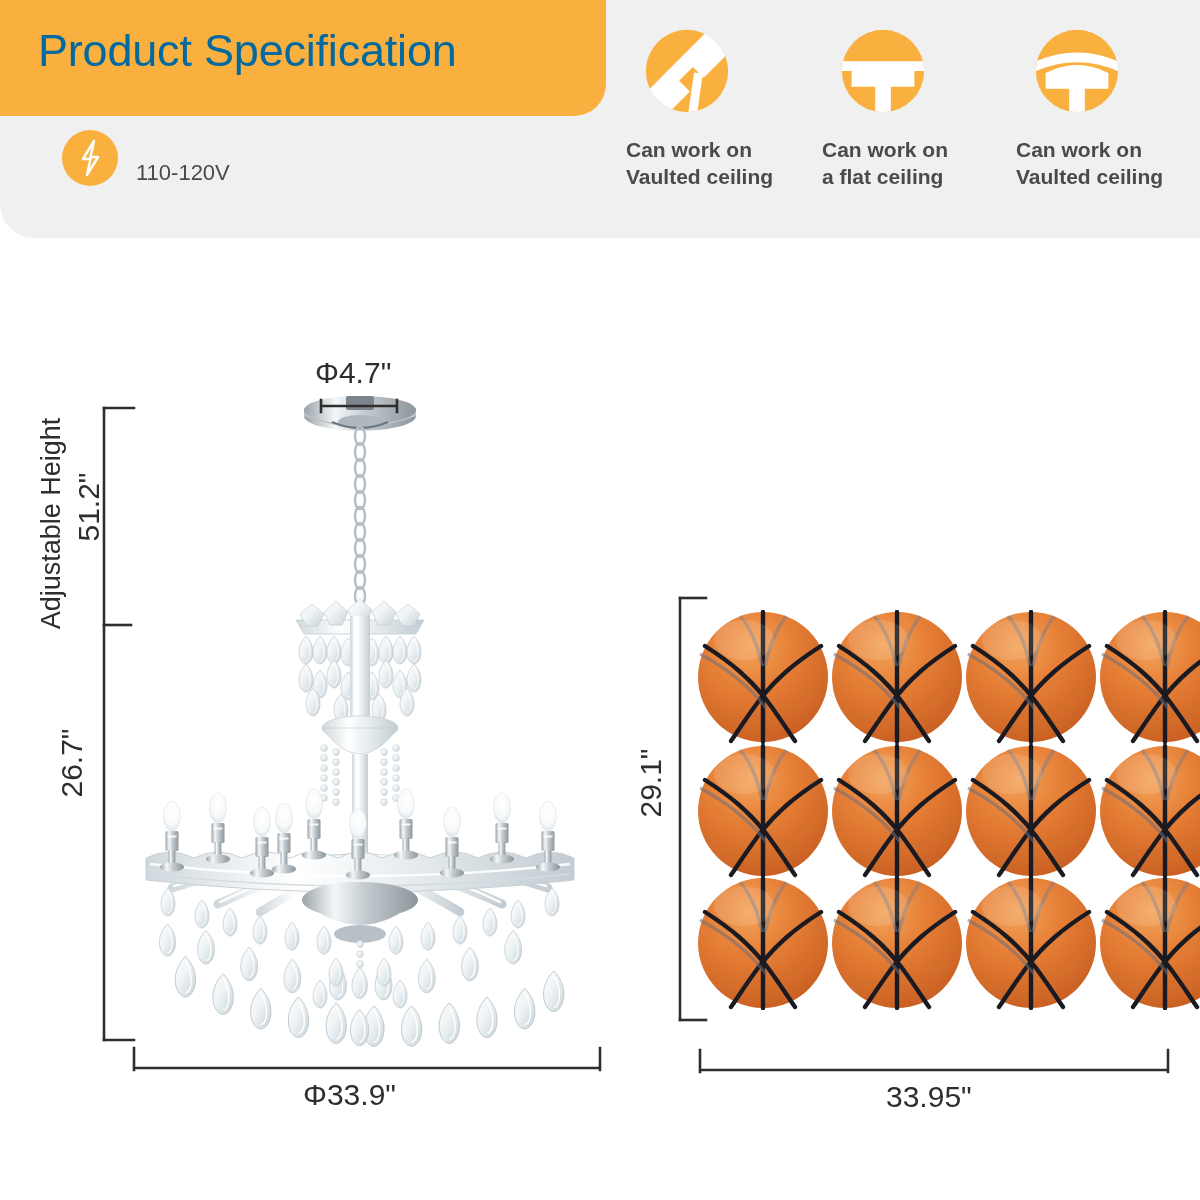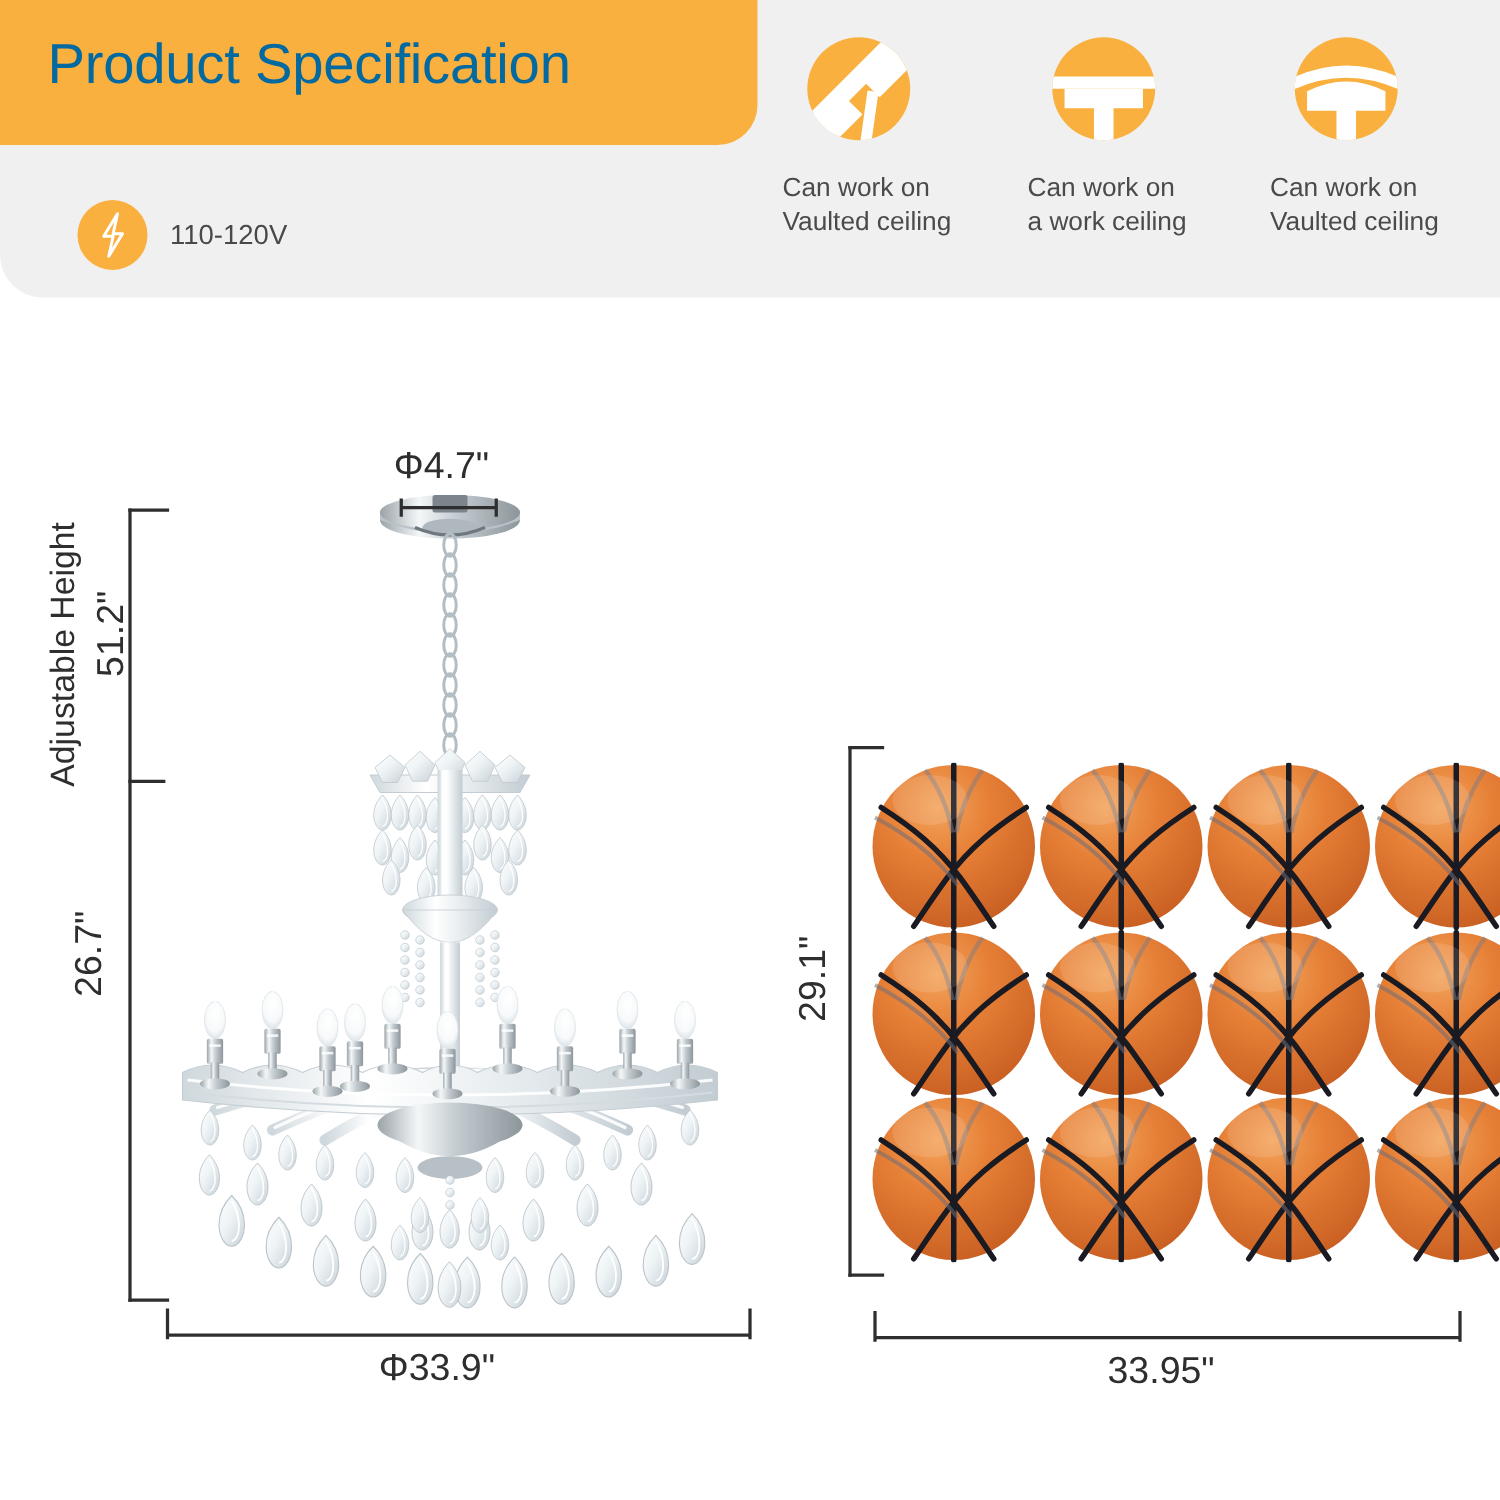--- a/index.html
+++ b/index.html
@@ -23,40 +23,40 @@
     border-bottom-right-radius: 32px;
   }
   .title-text {
     position: absolute; left: 38px; top: 25px;
     font-size: 45px; color: #0369a1; letter-spacing: -0.2px;
     white-space: nowrap;
   }
 
   
   .spec-chip { position: absolute; display: flex; align-items: center; }
-  .chip-voltage { left: 62px; top: 160px; }
+  .chip-voltage { left: 62px; top: 130px; align-items: flex-end; }
   .chip-base    { left: 330px; top: 142px; }
   .chip-circle {
     width: 56px; height: 56px; border-radius: 50%;
     background: #f9b03e; flex: 0 0 auto;
     display: flex; align-items: center; justify-content: center;
   }
   .chip-label {
     margin-left: 18px; font-size: 22px; color: #494949; white-space: nowrap;
   }
 
   
   .ceiling-card { position: absolute; width: 200px; }
   .cc-1 { left: 624px; top: 22px; }
   .cc-2 { left: 820px; top: 22px; }
   .cc-3 { left: 1014px; top: 22px; }
   .cc-icon { width: 98px; height: 98px; margin-left: 14px; }
   .cc-text {
     margin-top: 12px; margin-left: 2px;
-    font-size: 21px; line-height: 27px; color: #4a4a4a;
+    font-size: 21px; line-height: 27px; color: #4a4a4a; font-weight: bold;
   }
 
   
   .diagram { position: absolute; left: 0; top: 238px; width: 1200px; height: 962px; }
 
   .dim-text { position: absolute; color: #2e2e2e; white-space: nowrap; }
   .vert-text { transform-origin: 50% 50%; }
 
   .bracket { position: absolute; }
 
@@ -114,21 +114,21 @@
             </clipPath>
           </defs>
         <circle cx="50" cy="50" r="42" fill="#f9b03e"></circle>
         <g clip-path="url(#clipFlat)">
           <rect x="0" y="40" width="100" height="10" fill="#ffffff"></rect>
           <polygon points="18,50 82,50 82,66 58,66 58,100 42,100 42,66 18,66" fill="#ffffff"></polygon>
         </g>
       </svg>
       <div class="cc-text">
         <div>Can work on</div>
-        <div>a work ceiling</div>
+        <div>a flat ceiling</div>
       </div>
     </div>
 
     <div class="ceiling-card cc-3">
       <svg class="cc-icon" viewBox="0 0 100 100">
         <defs>
             <clipPath id="clipVault">
               <circle cx="50" cy="50" r="42"></circle>
             </clipPath>
           </defs>

